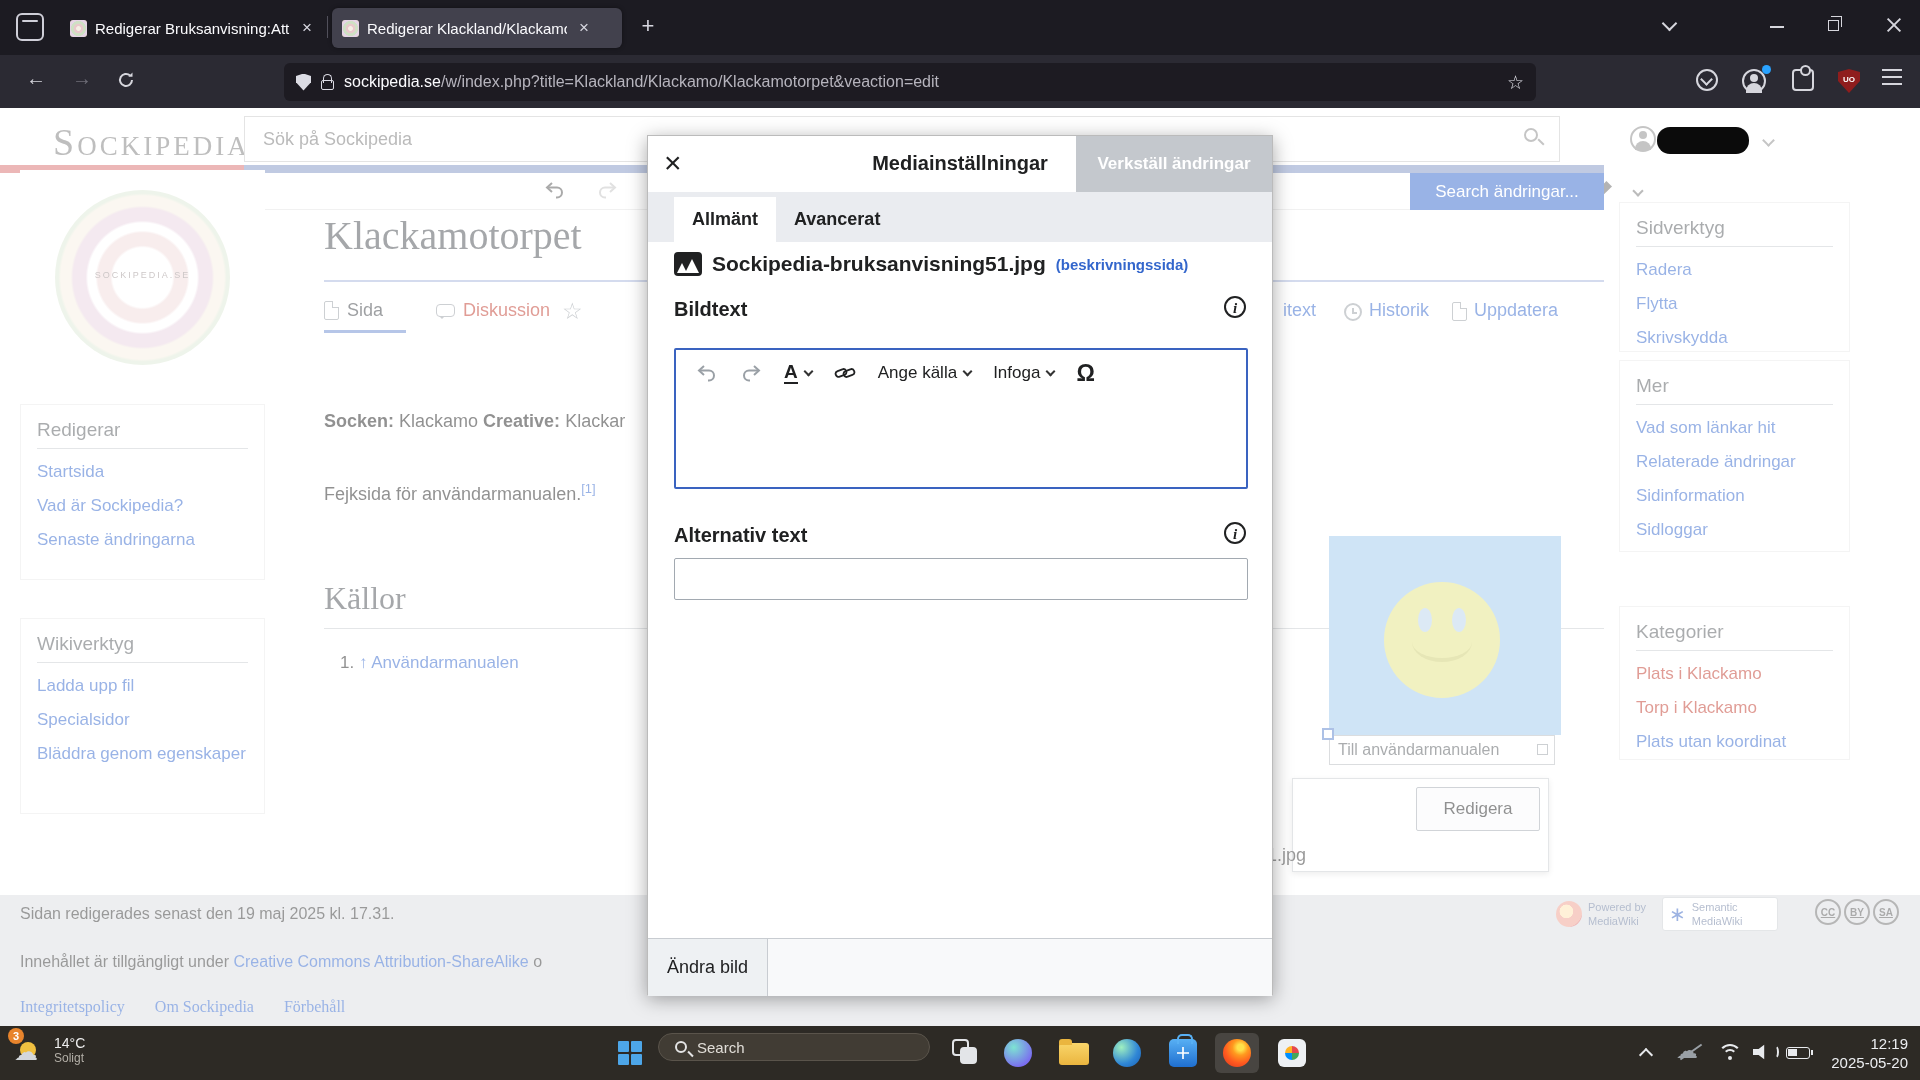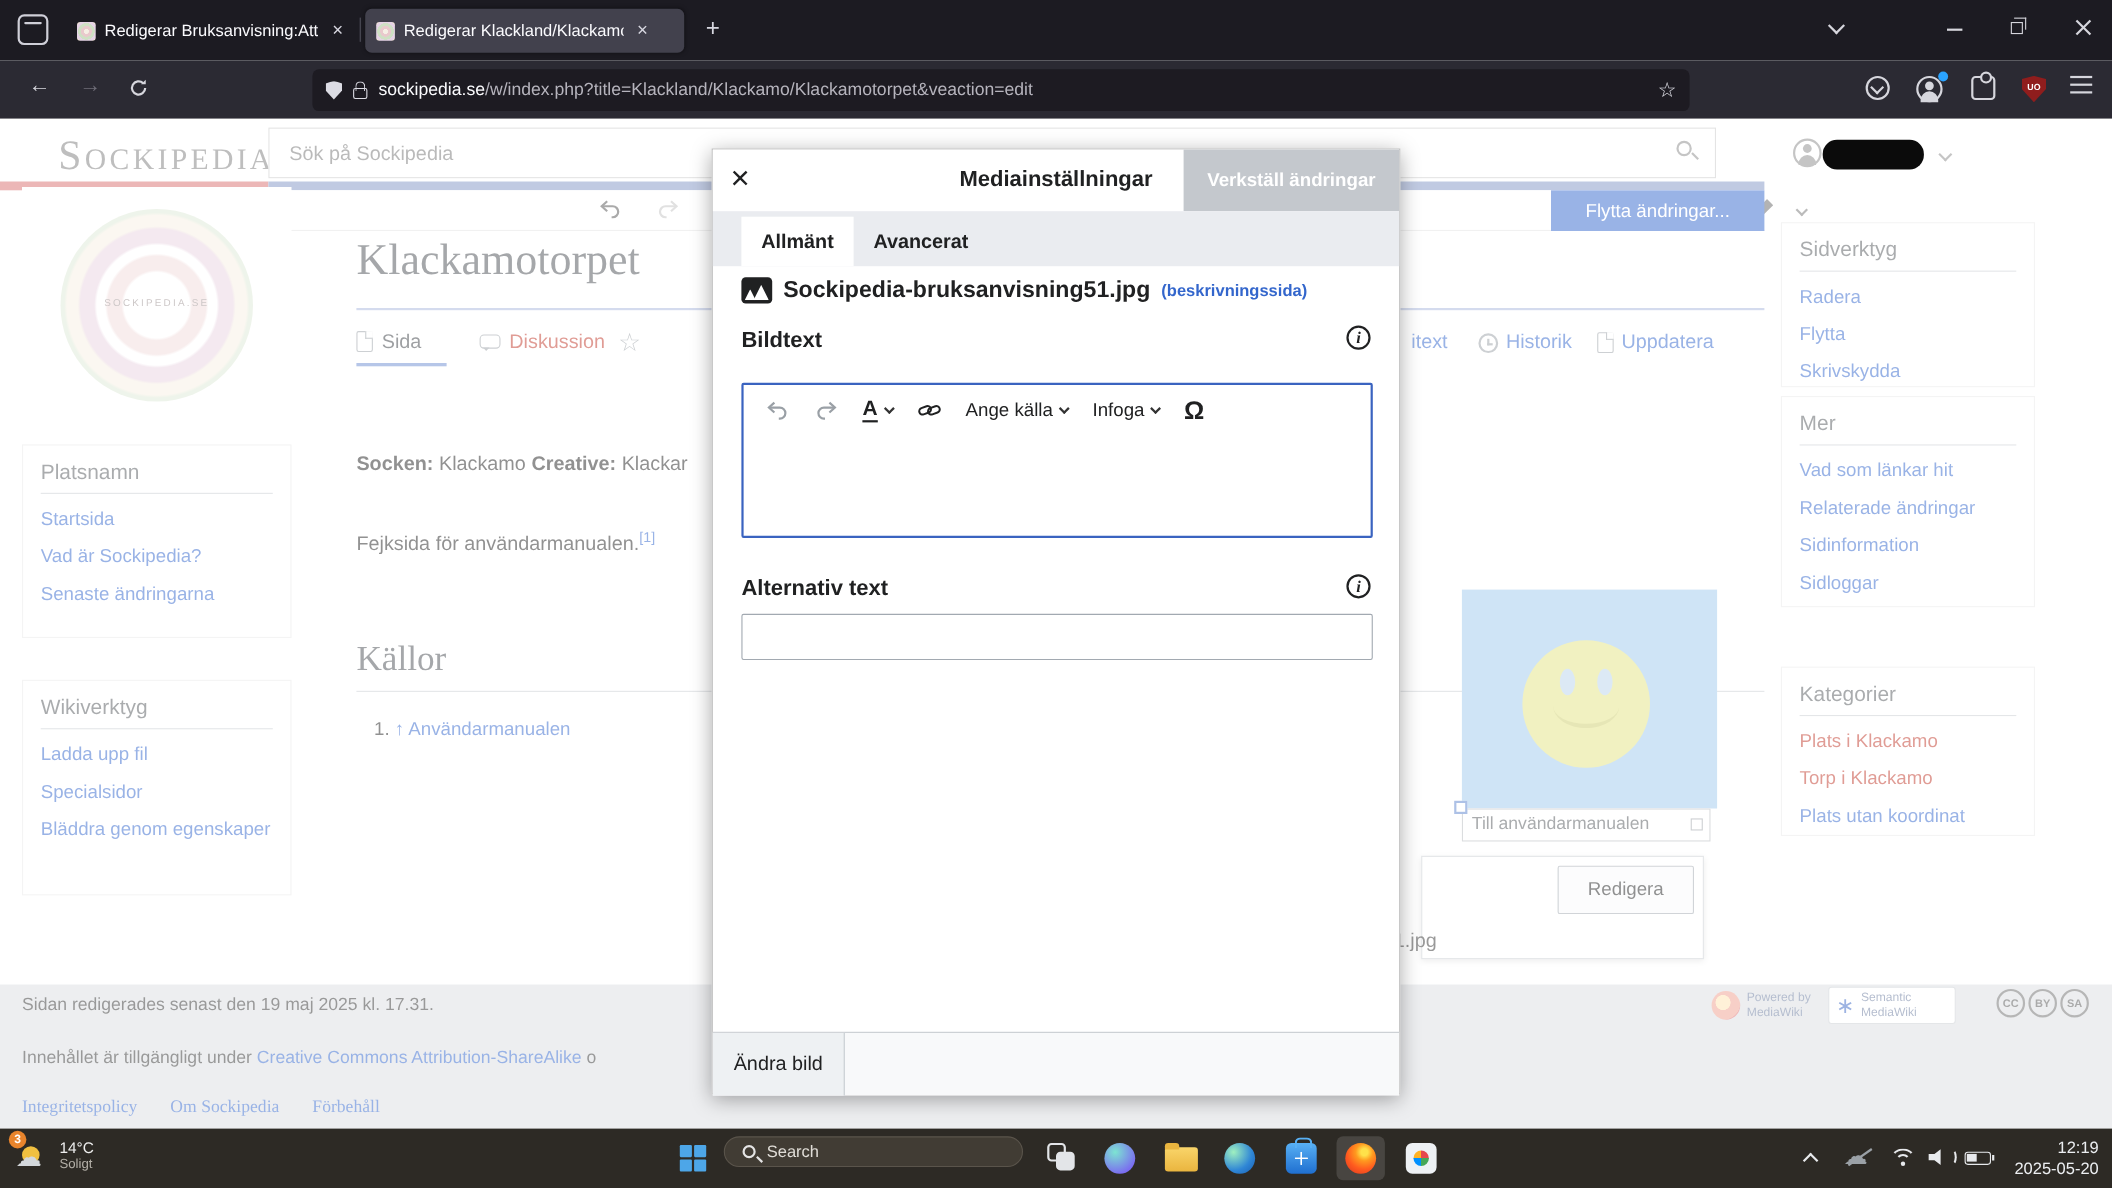--- a/index.html
+++ b/index.html
@@ -139,21 +139,21 @@
   .wf-line2 { position:absolute; left:20px; top:58px; font-size:16px; color:#333; }
   .wf-line2 a { color:#3366cc; text-decoration:none; }
   .wf-links { position:absolute; left:20px; top:103px; font-size:16px;font-family:Liberation Serif, serif; }
   .wf-links a { color:#3366cc; text-decoration:none; margin-right:26px; }
   .badge-mw { position:absolute; left:1556px; top:5px; display:flex; gap:6px; align-items:center; }
   .mwflower { width:26px; height:26px; border-radius:50%; background:radial-gradient(circle at 40% 40%, #ffe2b0 0 30%, #ef9f8f 32% 70%, #e07878 72% 100%); }
   .badge-mw .txt, .badge-smw .txt { font-size:11px; color:#6a7b9e; line-height:1.3; }
   .badge-smw { position:absolute; left:1662px; top:2px; width:116px; height:34px; background:#fff; border:1px solid #c8ccd1; border-radius:3px; display:flex; gap:6px; align-items:center; padding:0 6px; }
   .smw-star { font-size:20px; color:#3a66c4; }
   .cc-badges { position:absolute; left:1815px; top:4px; display:flex; gap:3px; }
-  .cc-c { width:26px; height:26px; border:2px solid #6d6d6d; border-radius:50%; font-size:10px; color:#555; text-align:center; line-height:24px; font-weight:bold; }
+  .cc-c { width:26px; height:26px; border:2px solid #6d6d6d; border-radius:50%; font-size:10px; color:#555; text-align:center; line-height:24px; font-weight:bold;text-decoration:underline; }
 
   .dim { position:absolute; left:0; top:108px; width:1920px; height:918px; background:rgba(255,255,255,.5); z-index:50; }
   .redaction { position:absolute; left:1657px; top:127px; width:92px; height:27px; background:#0b0b0b; border-radius:13px; z-index:60; }
 
   
   .dialog { position:absolute; left:647px; top:135px; width:626px; height:860px; background:#fff; z-index:100; box-shadow:0 4px 18px rgba(0,0,0,.35); border:1px solid #bbb; }
   .dlg-head { position:absolute; left:0; top:0; width:100%; height:56px; background:#fff; }
   .dlg-x { position:absolute; left:16px; top:10px; font-size:30px; color:#202122; line-height:34px; }
   .dlg-title { position:absolute; left:0; right:0; top:16px; text-align:center; font-size:20px; font-weight:bold; color:#202122; }
   .dlg-apply { position:absolute; right:0; top:0; width:196px; height:56px; background:#c4c8cd; color:#fff; font-size:17px; font-weight:bold; text-align:center; line-height:56px; }
@@ -287,21 +287,21 @@
         <path d="M3.5 7.5H13a5 5 0 0 1 0 10h-1" fill="none" stroke="#c2c2c2" stroke-width="2"></path>
       </svg>
     <span class="ve-para">Stycke</span>
     <span class="chev ve-parachev"></span>
     <span class="ve-A">A</span>
     <span class="chev ve-Achev"></span>
     <div class="ve-hamb"></div>
     <div class="ve-pencil"></div>
     <span class="chev ve-pencilchev"></span>
   </div>
-  <div class="ve-save">Flytta ändringar...</div>
+  <div class="ve-save">Search ändringar...</div>
 
   <div class="art-title">Klackamotorpet</div>
   <div class="art-title-line"></div>
 
   <div class="ptab ptab-page">
     <span class="docicon"></span>
     <span>Sida</span>
   </div>
   <div class="ptab-underline"></div>
   <div class="ptab ptab-talk">
@@ -344,21 +344,21 @@
     <div class="ctx-edit">Redigera</div>
   </div>
   <div class="partialfile">ng51.jpg</div>
 
   <div class="sbox lbox-logo">
     <div class="flower">
         <span>SOCKIPEDIA.SE</span>
       </div>
   </div>
   <div class="sbox lbox-nav">
-    <h3>Platsnamn</h3>
+    <h3>Redigerar</h3>
     <a>Startsida</a>
     <a>Vad är Sockipedia?</a>
     <a>Senaste ändringarna</a>
   </div>
   <div class="sbox lbox-tools">
     <h3>Wikiverktyg</h3>
     <a>Ladda upp fil</a>
     <a>Specialsidor</a>
     <a>Bläddra genom egenskaper</a>
   </div>

